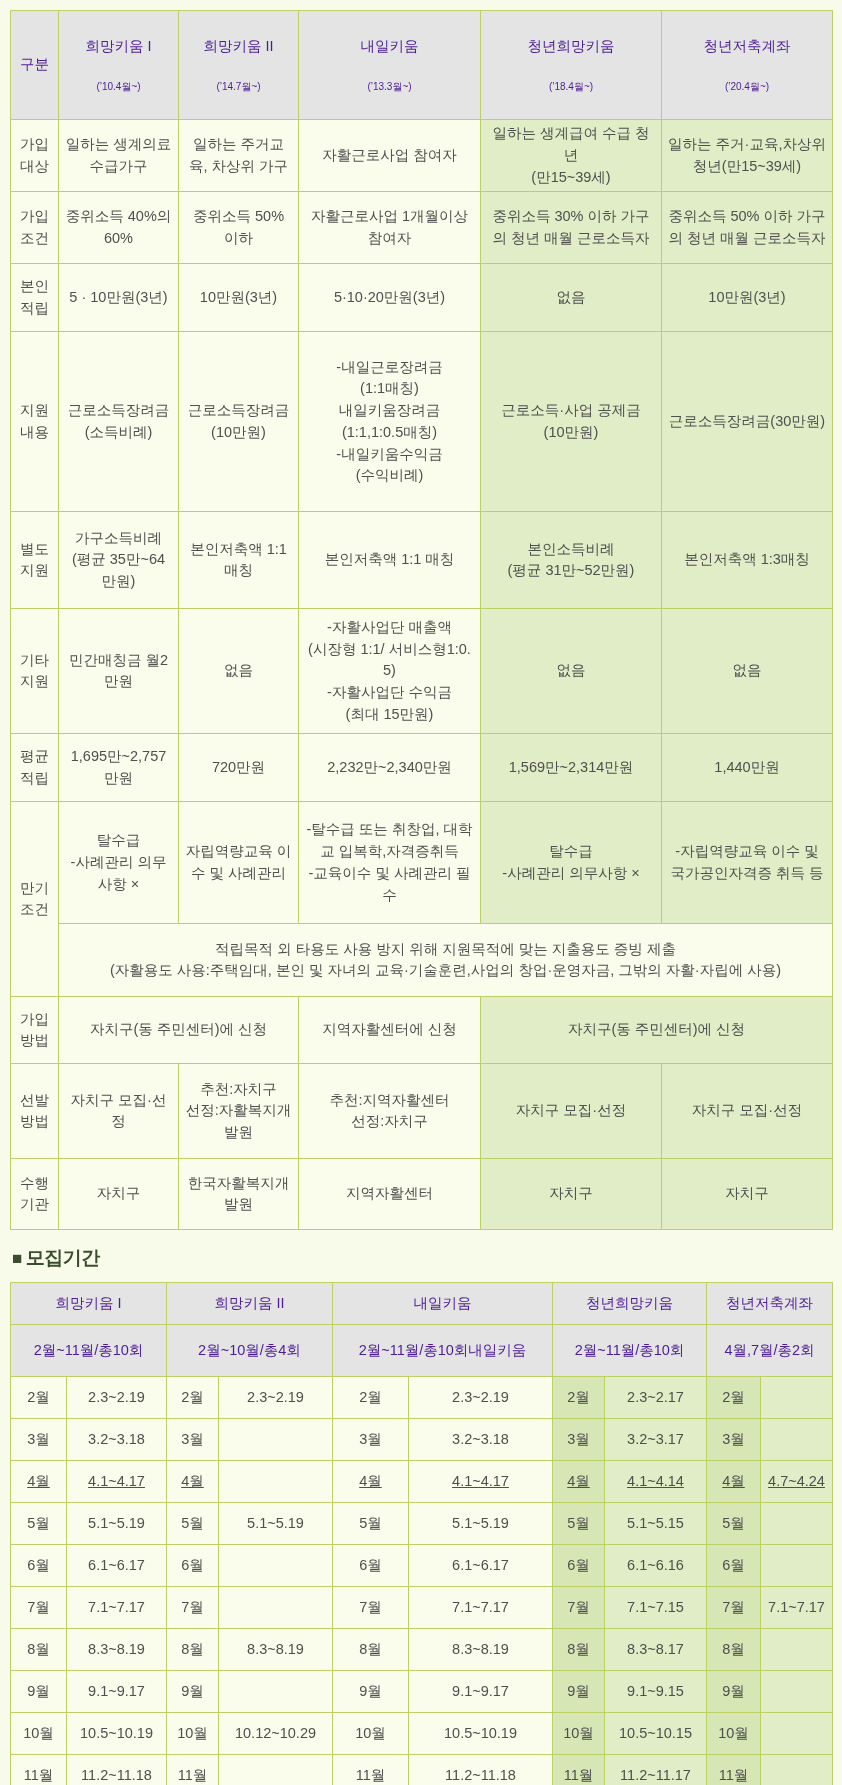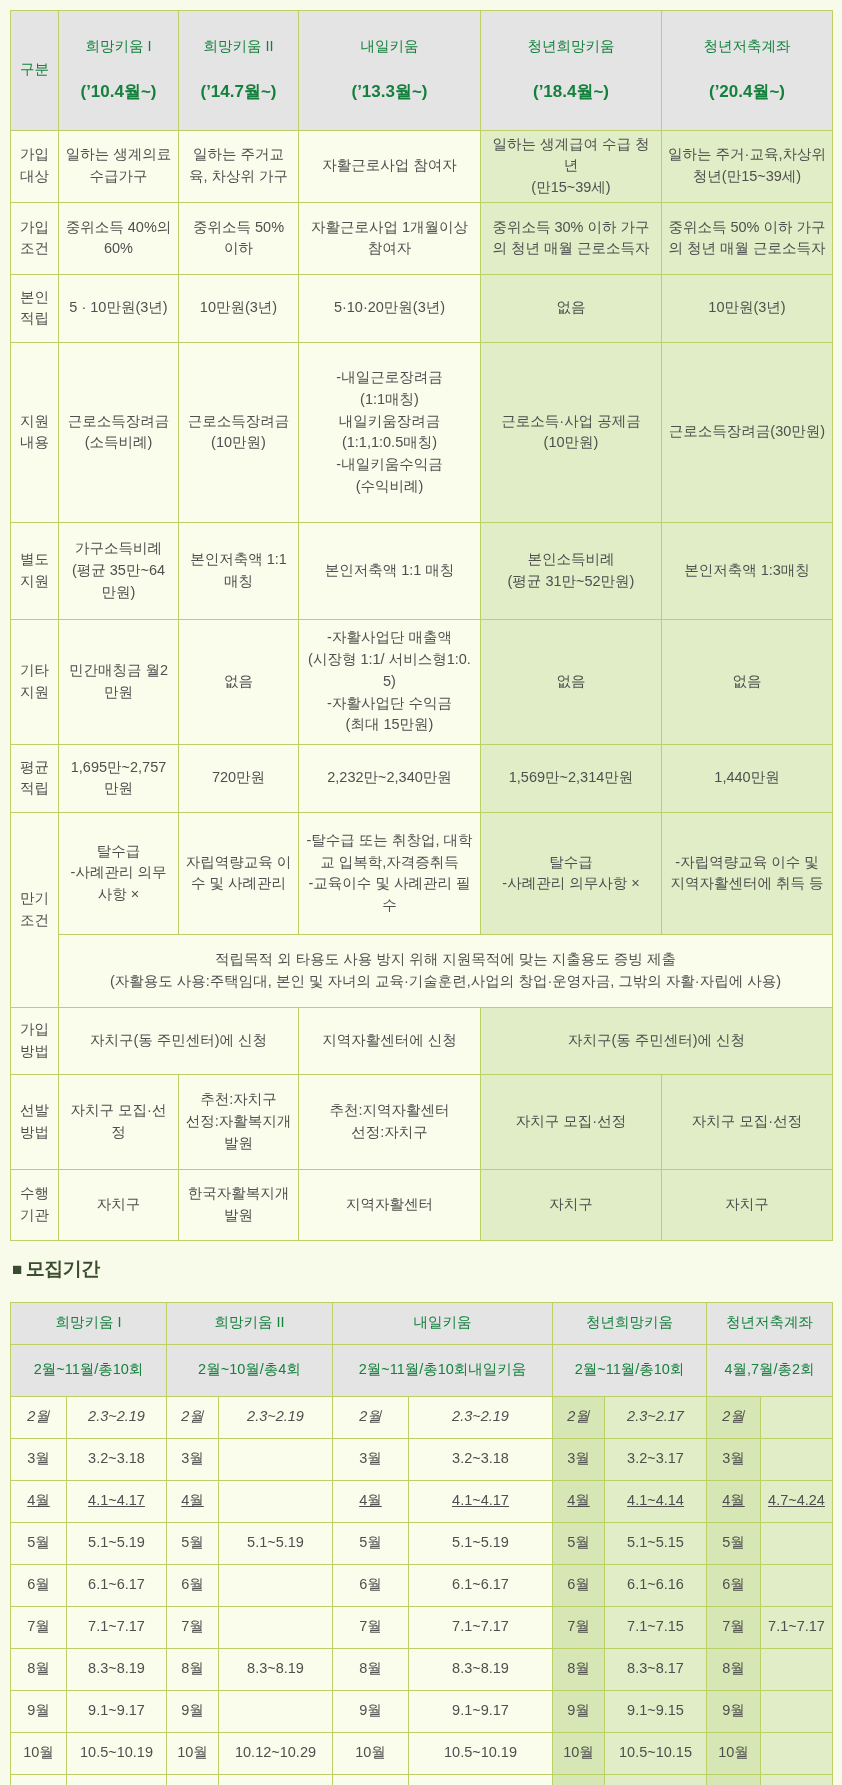--- a/index.html
+++ b/index.html
@@ -15,28 +15,28 @@
   th,td{
     border:1px solid #bdd065;
     text-align:center;vertical-align:middle;
     font-size:14.5px;line-height:1.5;
     padding:3px 6px;
     font-weight:normal;
     white-space:pre-line;
     word-break:break-all;
     overflow:hidden;
   }
-  thead th{background:#e4e4e4;color:#15803d;}
+  thead th{background:#e4e4e4;color:#4c1d95;}
   .ivory{background:#fbfdec;}
   .green{background:#e0edc6;}
   .greenD{background:#d7e6b5;}
   .hdr-name{font-size:14.5px;}
-  .hdr-since{font-size:17px;font-weight:bold;}
+  .hdr-since{font-size:10px;}
   .section-title{
-    margin:15px 2px 20px 2px;
+    margin:15px 2px 11px 2px;
     font-size:19px;font-weight:bold;color:#3b4d2e;
     letter-spacing:-0.5px;
   }
   .section-title .bullet{font-size:17px;margin-right:4px;color:#3b4d2e;}
 </style>
 </head>
 <body>
 
 <div class="wrap">
 
@@ -147,21 +147,21 @@
       </tr>
       <tr style="height:122px">
         <td class="ivory" rowspan="2">만기조건</td>
         <td class="ivory">탈수급
 -사례관리 의무사항 ×</td>
         <td class="ivory">자립역량교육 이수 및 사례관리</td>
         <td class="ivory">-탈수급 또는 취창업, 대학교 입복학,자격증취득
 -교육이수 및 사례관리 필수</td>
         <td class="green">탈수급
 -사례관리 의무사항 ×</td>
-        <td class="green">-자립역량교육 이수 및 지역자활센터에 취득 등</td>
+        <td class="green">-자립역량교육 이수 및 국가공인자격증 취득 등</td>
       </tr>
       <tr style="height:73px">
         <td class="ivory" colspan="5">적립목적 외 타용도 사용 방지 위해 지원목적에 맞는 지출용도 증빙 제출
 (자활용도 사용:주택임대, 본인 및 자녀의 교육·기술훈련,사업의 창업·운영자금, 그밖의 자활·자립에 사용)</td>
       </tr>
       <tr style="height:67px">
         <td class="ivory">가입방법</td>
         <td class="ivory" colspan="2">자치구(동 주민센터)에 신청</td>
         <td class="ivory">지역자활센터에 신청</td>
         <td class="green" colspan="2">자치구(동 주민센터)에 신청</td>
@@ -214,21 +214,21 @@
       </tr>
       <tr style="height:52px">
         <th colspan="2">2월~11월/총10회</th>
         <th colspan="2">2월~10월/총4회</th>
         <th colspan="2">2월~11월/총10회내일키움</th>
         <th colspan="2">2월~11월/총10회</th>
         <th colspan="2">4월,7월/총2회</th>
       </tr>
     </thead>
     <tbody>
-        <tr style="height: 42px; font-style: italic;">
+        <tr style="height: 42px;">
           <td class="ivory">2월</td>
           <td class="ivory">2.3~2.19</td>
           <td class="ivory">2월</td>
           <td class="ivory">2.3~2.19</td>
           <td class="ivory">2월</td>
           <td class="ivory">2.3~2.19</td>
           <td class="greenD">2월</td>
           <td class="green">2.3~2.17</td>
           <td class="greenD">2월</td>
           <td class="green"></td>

